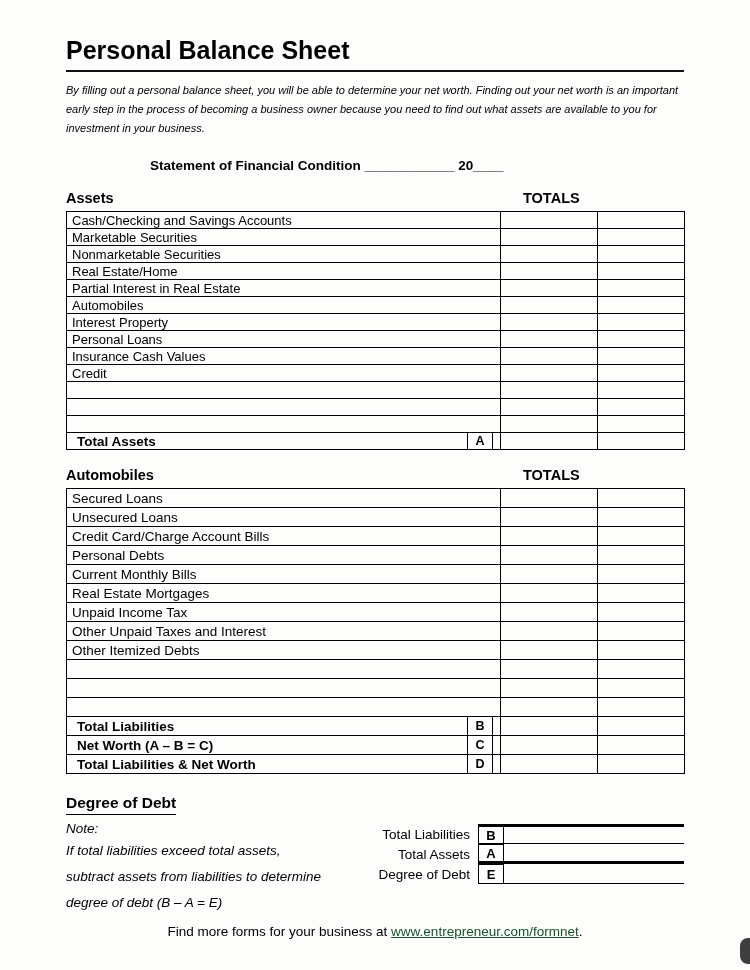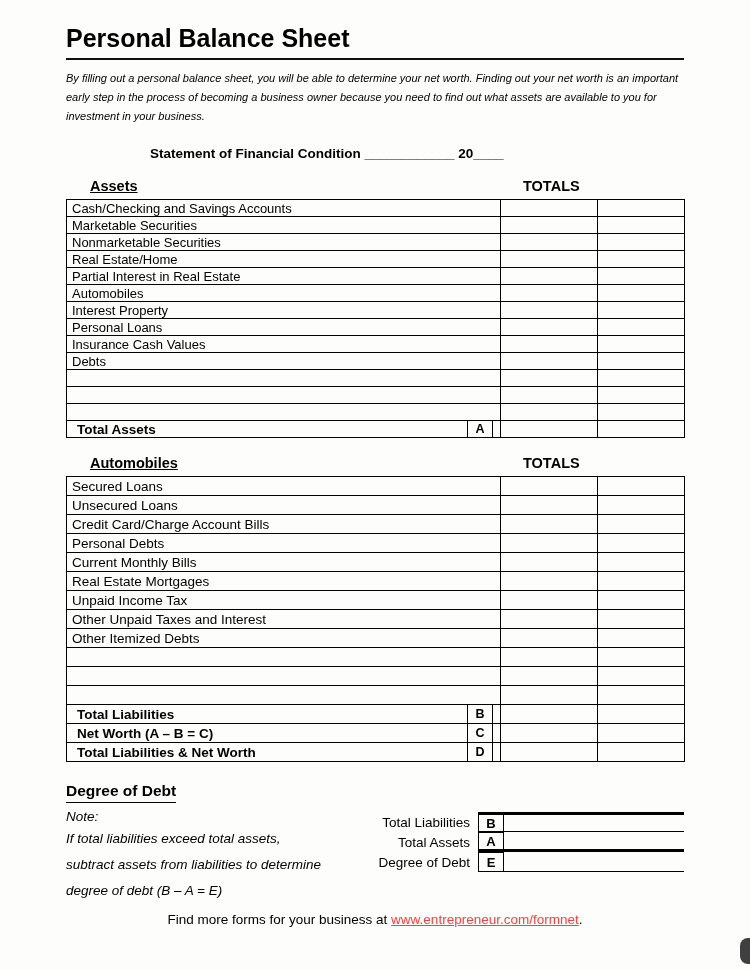--- a/index.html
+++ b/index.html
@@ -1,24 +1,24 @@
 <!DOCTYPE html>
 <html><head>
 <meta charset="utf-8">
 <style>
   html,body{margin:0;padding:0;background:#ffffff;}
   .page{width:750px;height:970px;background:#fdfdfc;position:relative;overflow:hidden;
         color:#000;font-family:"Liberation Sans", sans-serif;}
-  .content{position:absolute;left:66px;top:4px;width:618px;}
+  .content{position:absolute;left:66px;top:16px;width:618px;}
   h1.title{font-size:25px;font-weight:bold;margin:20px 0 0 0;}
   .title-rule{border-top:2px solid #111;margin-top:5px;height:0;}
   .intro{font-style:italic;font-size:11px;line-height:19px;margin:9px 0 12px 0;}
   .statement{font-weight:bold;font-size:13.5px;margin:20px 0 0 84px;}
   .section-head{margin-top:17px;position:relative;font-weight:bold;font-size:14.5px;height:18px;}
-  .sec-title{text-decoration:underline;margin-left:24px;}
+  .sec-title{}
   .totals{position:absolute;left:457px;}
   table.sheet{border-collapse:collapse;margin-top:3px;width:618px;table-layout:fixed;border-radius:10px;}
   table.sheet td{border:1px solid #000;padding:0 0 0 5px;font-size:13px;overflow:hidden;white-space:nowrap;vertical-align:middle;}
   table.assets td{height:16px;}
   table.liab td{height:18px;font-size:13.5px;}
   td.tcell{padding:0;}
   .trow{display:flex;justify-content:space-between;align-items:stretch;height:100%;}
   .trow .bold-label{padding-left:5px;display:flex;align-items:center;font-weight:bold;font-size:13.5px;white-space:nowrap;}
   .letterbox{width:24px;border-left:1px solid #000;border-right:1px solid #000;margin-right:7px;
              display:flex;align-items:center;justify-content:center;font-weight:bold;font-size:12.5px;}
@@ -29,21 +29,21 @@
   .dd-block{position:absolute;left:300px;top:30px;width:318px;}
   .dd-row{display:flex;align-items:stretch;height:20px;}
   .dd-label{width:104px;text-align:right;padding-right:8px;font-size:13.5px;display:flex;align-items:center;justify-content:flex-end;white-space:nowrap;}
   .dd-box{width:24px;border:1px solid #000;font-weight:bold;font-size:13px;display:flex;align-items:center;justify-content:center;}
   .dd-line{flex:1;border-bottom:1px solid #000;}
   .dd-row.r1 .dd-box{border-top-width:3px;}
   .dd-row.r1 .dd-line{border-top:3px solid #000;}
   .dd-row.r2 .dd-box{border-bottom-width:3px;}
   .dd-row.r2 .dd-line{border-bottom-width:3px;border-bottom-color:#000;}
   .footer{margin-top:34px;text-align:center;font-size:13.5px;width:618px;}
-  .link{color:#ef4444;text-decoration:underline;cursor:pointer;}
+  .link{color:#14532d;text-decoration:underline;cursor:pointer;}
   .artifact{position:absolute;right:0;bottom:6px;width:10px;height:26px;background:#2a2a2a;border-radius:8px 0 0 8px;opacity:.9;}
 </style>
 </head>
 <body>
 
 <div class="page">
   <div class="content">
 
     <h1 class="title">Personal Balance Sheet</h1>
     <div class="title-rule"></div>
@@ -103,21 +103,21 @@
             <td class="lbl">Personal Loans</td>
             <td></td>
             <td></td>
           </tr>
       <tr>
             <td class="lbl">Insurance Cash Values</td>
             <td></td>
             <td></td>
           </tr>
       <tr>
-            <td class="lbl">Debts</td>
+            <td class="lbl">Credit</td>
             <td></td>
             <td></td>
           </tr>
       <tr>
             <td class="lbl"></td>
             <td></td>
             <td></td>
           </tr>
       <tr>
             <td class="lbl"></td>

